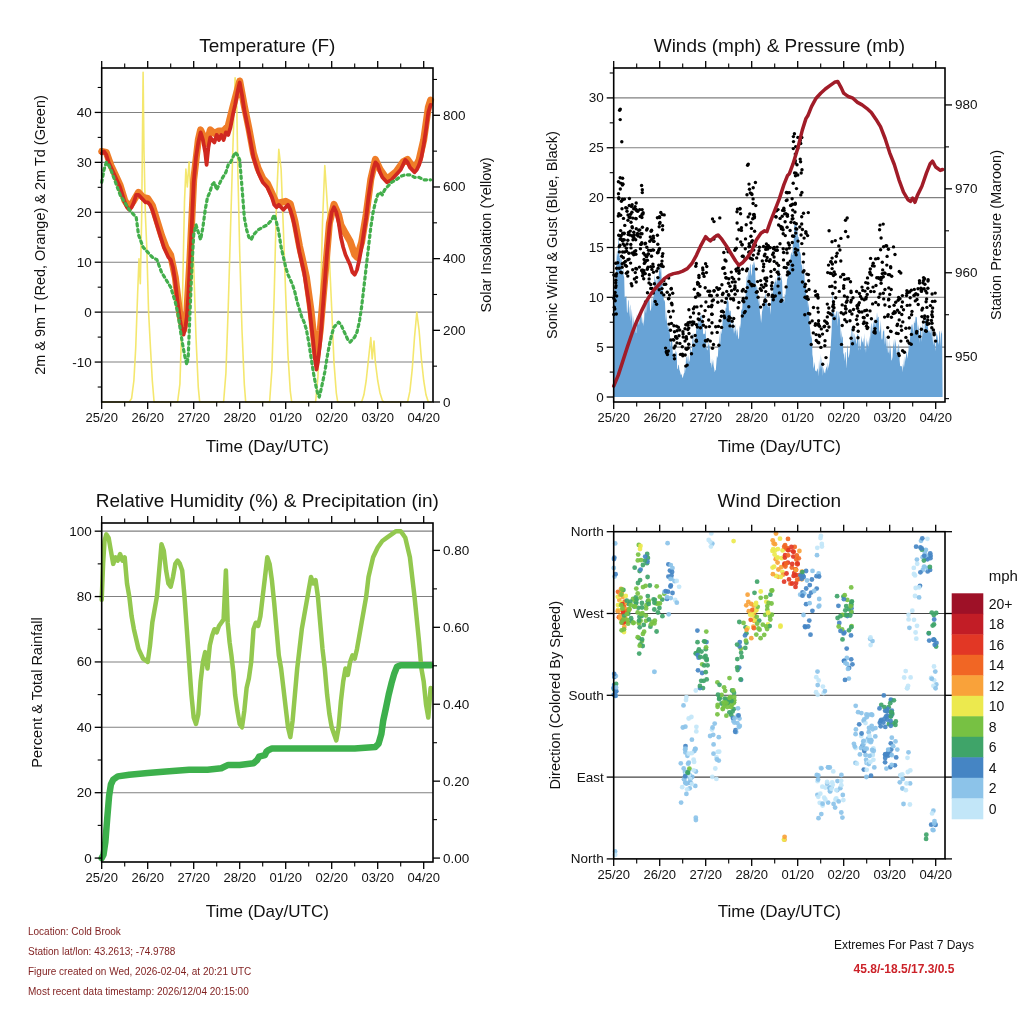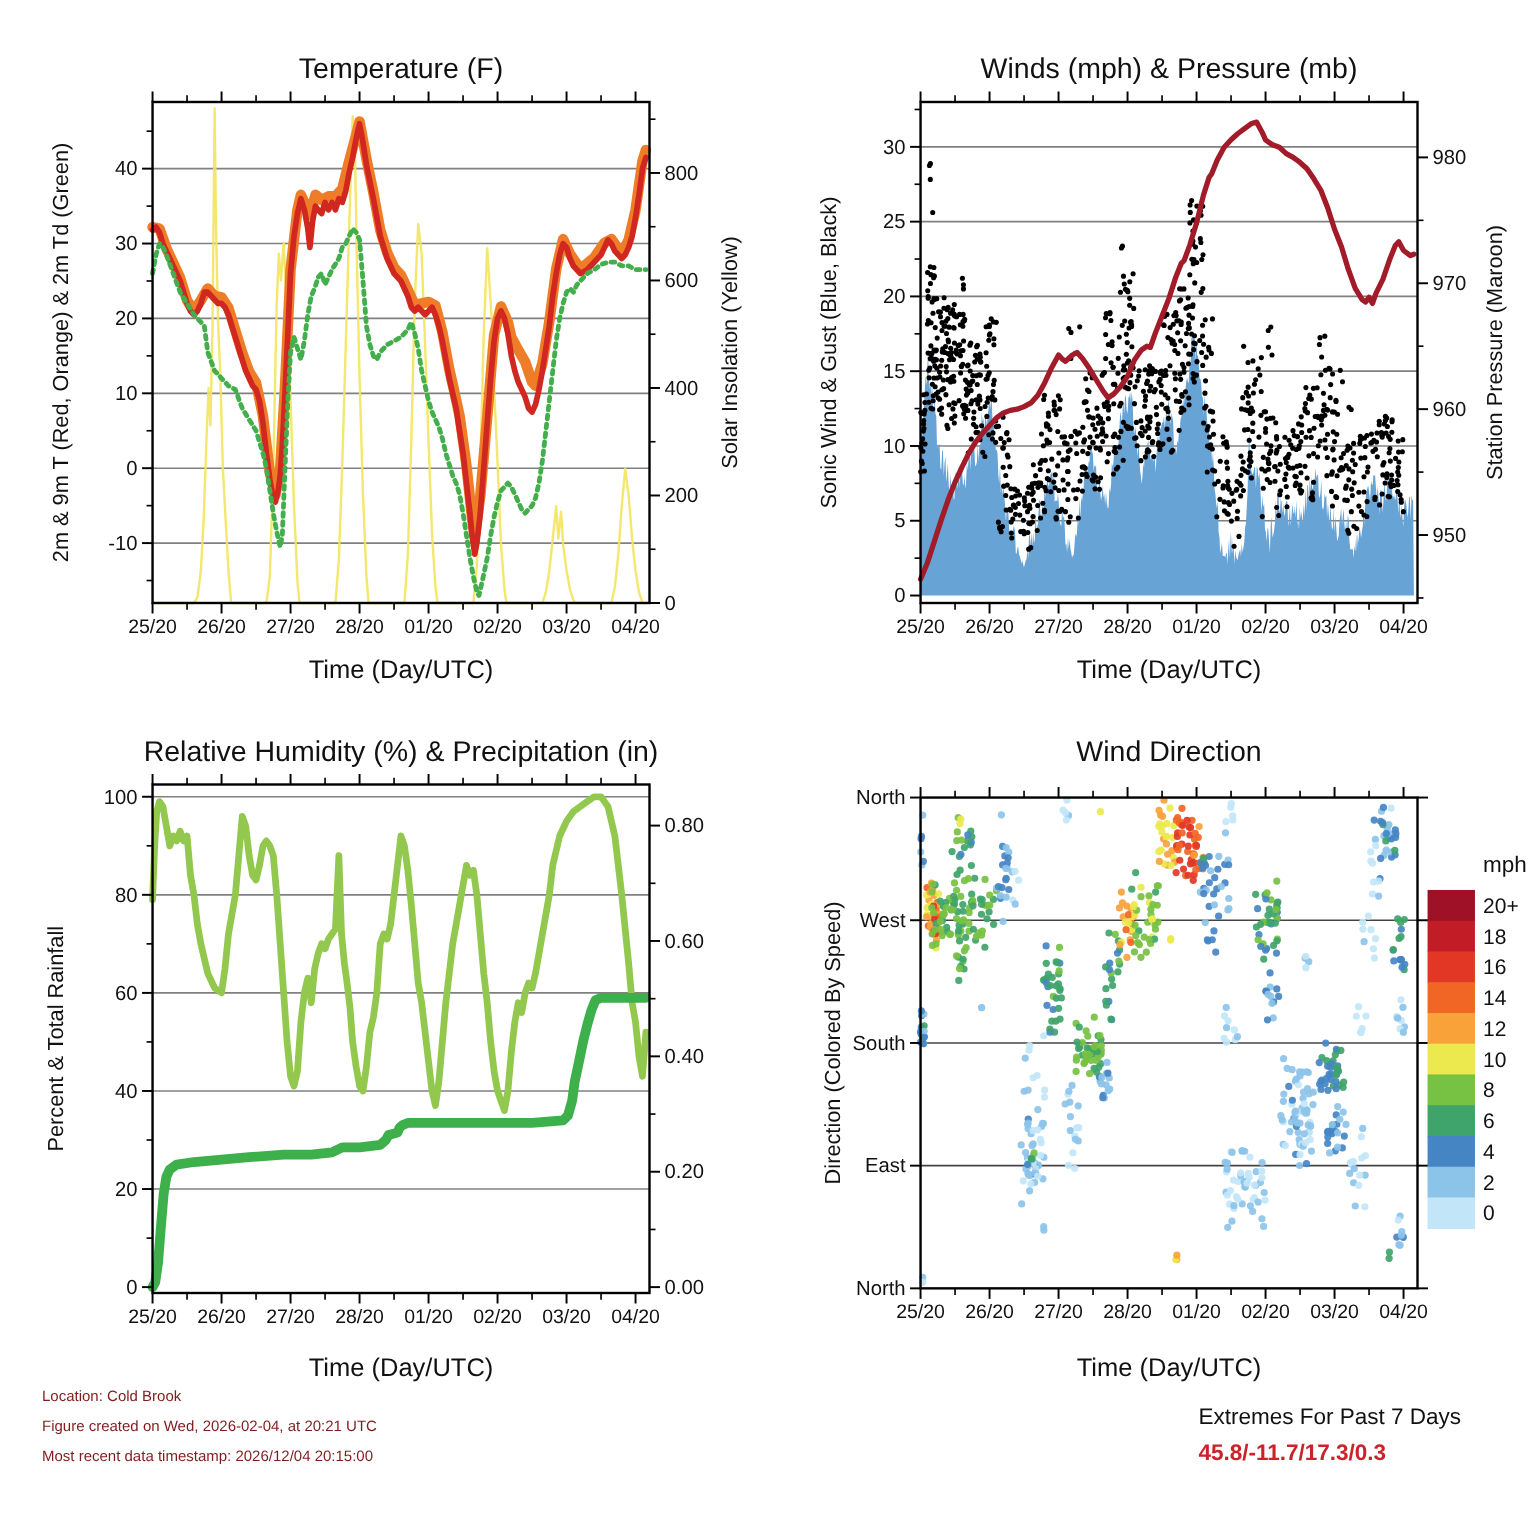--- a/index.html
+++ b/index.html
@@ -1,21 +1,21 @@
 <!DOCTYPE html>
 <html><head>
 <meta charset="utf-8">
 <style>
   html,body{margin:0;padding:0;background:#fff;}
   .canvas{position:relative;width:1024px;height:1024px;background:#ffffff;overflow:hidden;
           font-family:"Liberation Sans",sans-serif;color:#111;}
   svg{position:absolute;left:0;top:0;}
   svg text{font-family:"Liberation Sans",sans-serif;fill:#111;}
   .footer{position:absolute;left:28px;top:922px;font-size:10px;line-height:20px;color:#7f1d1d;}
-  .extremes{position:absolute;right:50px;top:933px;text-align:left;font-size:15px;line-height:24px;color:#111;}
+  .extremes{position:absolute;right:50px;top:933px;text-align:center;font-size:12px;line-height:24px;color:#111;}
   .extremes .vals{font-weight:bold;}
 </style>
 </head>
 <body>
 
 <div class="canvas">
   <svg id="charts" width="1024" height="1024" viewBox="0 0 1024 1024" aria-hidden="true">
     <g id="g-temp">
         <line x1="101.7" y1="362.05979073243645" x2="433" y2="362.05979073243645" stroke="#808080" stroke-width="1.1"></line>
         <line x1="101.7" y1="312.13452914798205" x2="433" y2="312.13452914798205" stroke="#808080" stroke-width="1.1"></line>
@@ -2399,21 +2399,22 @@
         <text x="988.7" y="772.55" font-size="14" text-anchor="start">4</text>
         <rect x="951.7" y="777.8" width="31.6" height="21" fill="#8cc3e9"></rect>
         <text x="988.7" y="793.05" font-size="14" text-anchor="start">2</text>
         <rect x="951.7" y="798.3" width="31.6" height="21" fill="#c2e6f8"></rect>
         <text x="988.7" y="813.55" font-size="14" text-anchor="start">0</text>
       </g>
   </svg>
 
   <div class="footer">
     <div>Location: Cold Brook</div>
+    <div>Station lat/lon: 43.2613; -74.9788</div>
     <div>Figure created on Wed, 2026-02-04, at 20:21 UTC</div>
     <div>Most recent data timestamp: 2026/12/04 20:15:00</div>
   </div>
 
   <div class="extremes">
     <div>Extremes For Past 7 Days</div>
-    <div class="vals" style="color: rgb(204, 34, 41);">45.8/-11.7/17.3/0.3</div>
+    <div class="vals" style="color: rgb(204, 34, 41);">45.8/-18.5/17.3/0.5</div>
   </div>
 </div>
 
 </body></html>

